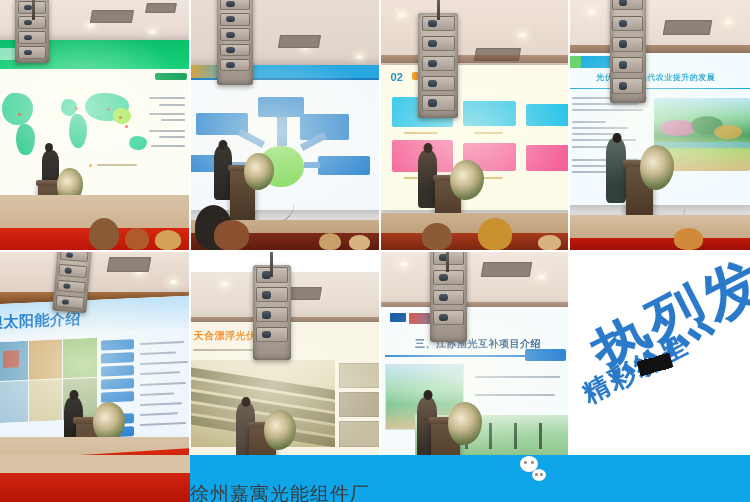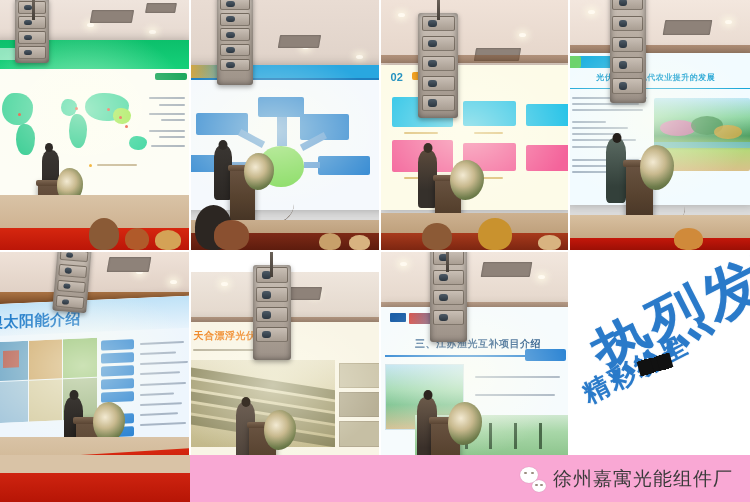--- a/index.html
+++ b/index.html
@@ -150,21 +150,21 @@
     transform:rotate(-16deg);
   }
   .bowtie::after{
     content:""; position:absolute; left:42%; top:18%;
     width:16%; height:64%; background:#111; border-radius:2px;
   }
 
   
   .caption-strip {
     position:absolute; left:0; right:0; bottom:0; height:47px;
-    background:#f9a8d4; display:flex; align-items:center;
+    background:#0ea5e9; display:flex; align-items:flex-start;flex-direction:column;
   }
   .wechat-icon {
     position:relative; width:26px; height:26px; flex:0 0 26px;
     margin-left:10px; margin-right:7px;
   }
   .wechat-icon .b1, .wechat-icon .b2 {
     position:absolute; border-radius:50%; background:#ffffff;
     box-shadow:0 0 1px rgba(0,0,0,.25);
   }
   .wechat-icon .b1 { left:0; top:1px; width:18px; height:16px; }

